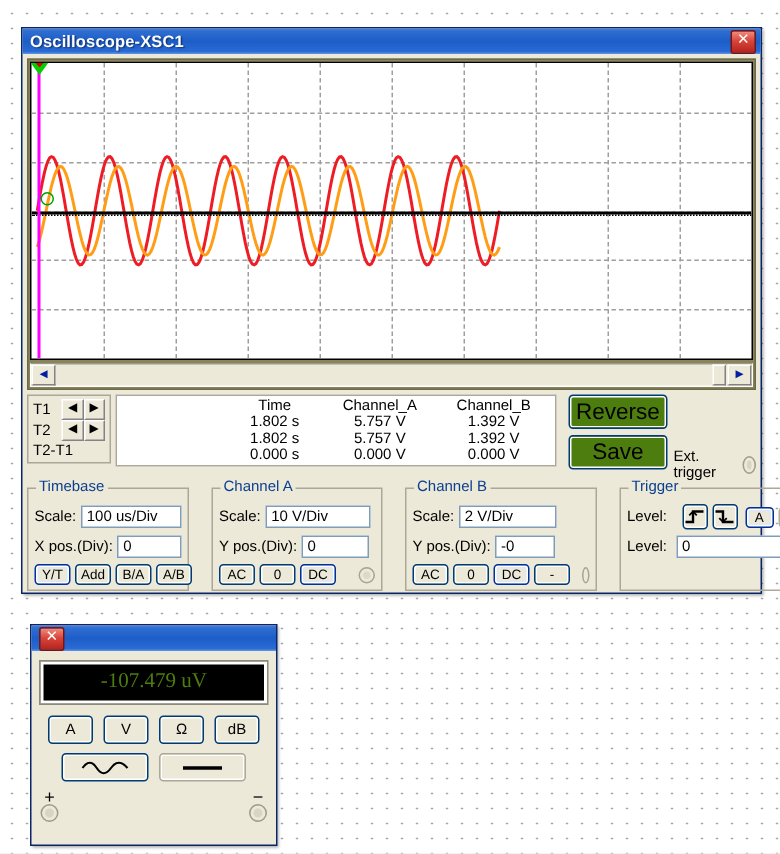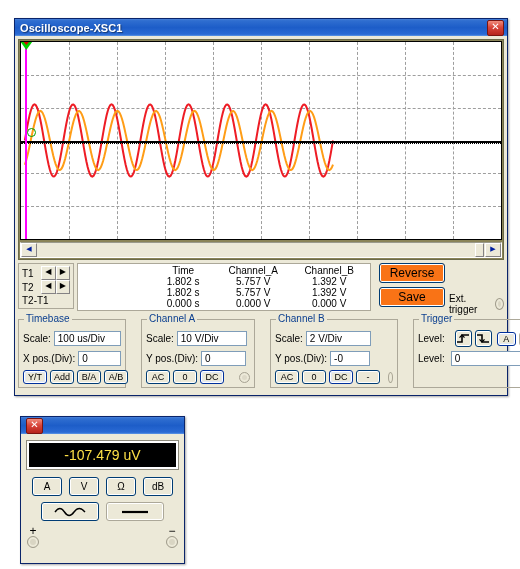--- a/index.html
+++ b/index.html
@@ -69,22 +69,22 @@
   .arrow{width:13px;height:12px;background:#ece9d8;border:1px solid #fff;
          border-right-color:#848284;border-bottom-color:#848284;
          font-size:8px;line-height:10px;text-align:center;color:#000;font-family:"DejaVu Sans",sans-serif;}
   .t2t1{font-size:10px;color:#000;padding-top:1px;}
   .table{flex:1;border:1px solid #aca899;background:#fff;height:48px;box-sizing:border-box;}
   .table table{border-collapse:collapse;width:100%;}
   .table th{font-size:10px;font-weight:normal;color:#000;padding:0;text-align:center;height:12px;}
   .table td{font-size:10px;color:#000;padding:0;text-align:center;height:11px;}
   .table col.c0{width:24%}.table col.c1{width:24%}.table col.c2{width:24%}.table col.c3{width:28%}
   .rightpanel{width:130px;padding-left:5px;box-sizing:border-box;}
-  .btn3d{background:#f97316;border:1px solid #003c74;border-radius:3px;
-         font-size:12px;color:#000;text-align:center;padding:2px 0;width:64px;
+  .btn3d{background:#4d7c0f;border:1px solid #003c74;border-radius:3px;
+         font-size:15px;color:#000;text-align:center;padding:2px 0;width:64px;
          box-shadow:inset 0 0 0 1px #fff;}
   .exttrig{display:flex;align-items:center;gap:12px;margin-top:-14px;margin-left:70px;}
   .exttrig .lbl{font-size:10px;color:#000;}
   .termdot{width:10px;height:10px;border-radius:50%;background:#d9d5c3;
            border:1px solid #a09c8c;box-shadow:inset 0 0 0 2px #ece9d8;}
 
   
   .groups{display:flex;gap:15px;margin-top:4px;}
   .grp{border:1px solid #aca899;position:relative;padding:10px 4px 3px 4px;box-sizing:border-box;}
   .grp>legend, .grp .gl{position:absolute;top:-7px;left:5px;background:#ece9d8;
@@ -107,21 +107,21 @@
   .edgebtn{width:22px;height:15px;background:#ece9d8;border:1px solid #003c74;border-radius:3px;
            box-shadow:inset 0 0 0 1px #fff;display:flex;align-items:center;justify-content:center;}
   .termdot2{width:9px;height:9px;border-radius:50%;background:#ddd9c8;border:1px solid #a8a494;
             box-shadow:inset 0 0 0 2px #ece9d8;}
 
   
   #mm{left:20px;top:416px;width:163px;height:146px;}
   .mm-body{padding:5px 6px;}
   .mm-display{background:#000;border:2px solid #fff;outline:1px solid #8d8a7c;
               height:24px;display:flex;align-items:center;justify-content:center;margin:2px 0 8px 0;}
-  .mm-display span{color:#fde047;font-size:14px;font-family:Liberation Sans, sans-serif;}
+  .mm-display span{color:#4d7c0f;font-size:14px;font-family:Liberation Serif, serif;}
   .mm-row{display:flex;justify-content:center;gap:7px;margin-bottom:6px;}
   .mm-btn{width:28px;height:17px;background:#ece9d8;border:1px solid #003c74;border-radius:3px;
           box-shadow:inset 0 0 0 1px #fff;font-size:10px;color:#000;
           display:flex;align-items:center;justify-content:center;}
   .mm-wave{width:56px;height:17px;background:#ece9d8;border:1px solid #003c74;border-radius:3px;
            box-shadow:inset 0 0 0 1px #fff;display:flex;align-items:center;justify-content:center;}
   .mm-wave.flat{border-color:#aca899;}
   .mm-bottom{display:flex;align-items:flex-end;justify-content:space-between;margin-top:4px;}
   .mm-term{display:flex;flex-direction:column;align-items:center;}
   .mm-term .sign{font-size:12px;color:#000;line-height:9px;}

